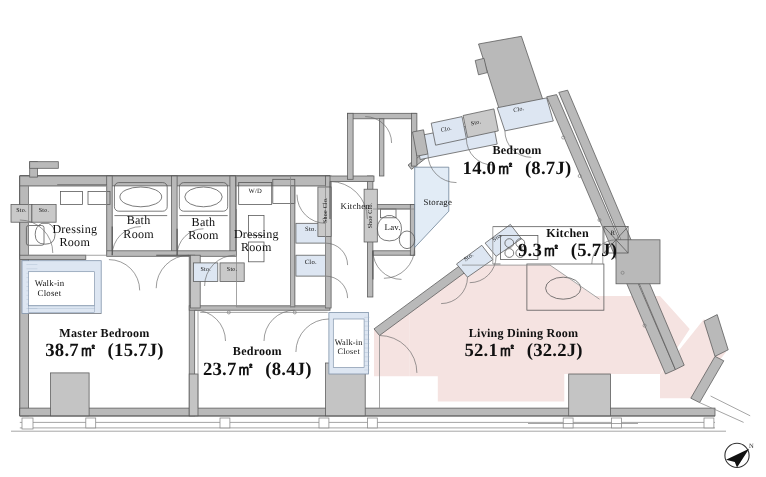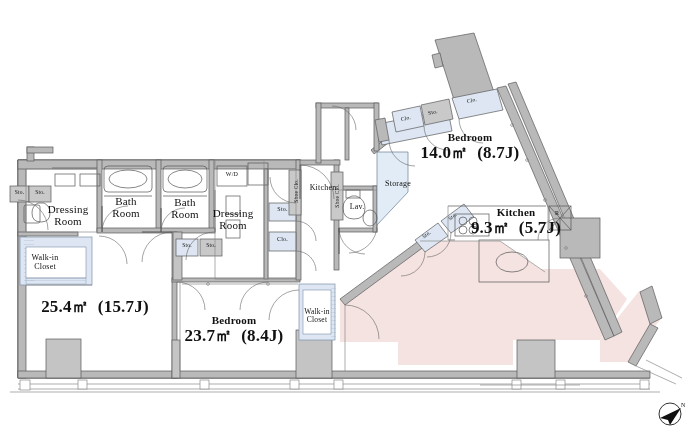--- a/index.html
+++ b/index.html
@@ -295,39 +295,46 @@
       <circle cx="268" cy="284" r="1.4"></circle>
       <circle cx="512" cy="125" r="1.4"></circle>
       <circle cx="527" cy="160" r="1.4"></circle>
       <circle cx="545" cy="200" r="1.4"></circle>
       <circle cx="566" cy="248" r="1.4"></circle>
       <circle cx="586" cy="296" r="1.4"></circle>
     </g>
   </svg>
 
   <div class="lbl lbl-room" style="left:0;top:298px;width:190px">
+    <div>Master Bedroom</div>
     <div class="lbl-area">
-      <span>25.4㎡</span>&nbsp;&nbsp;<span>(15.7J)</span>
+      <span>38.7㎡</span>&nbsp;&nbsp;<span>(15.7J)</span>
     </div>
   </div>
 
   <div class="lbl lbl-room" style="left:170px;top:315px;width:128px">
     <div>Bedroom</div>
     <div class="lbl-area">
       <span>23.7㎡</span>&nbsp;&nbsp;<span>(8.4J)</span>
     </div>
   </div>
 
   <div class="lbl lbl-room" style="left:400px;top:132px;width:140px">
     <div>Bedroom</div>
     <div class="lbl-area">
       <span>14.0㎡</span>&nbsp;&nbsp;<span>(8.7J)</span>
     </div>
   </div>
 
+  <div class="lbl lbl-room" style="left:386px;top:298px;width:180px">
+    <div>Living Dining Room</div>
+    <div class="lbl-area">
+      <span>52.1㎡</span>&nbsp;&nbsp;<span>(32.2J)</span>
+    </div>
+  </div>
 
   <div class="lbl lbl-room" style="left:448px;top:207px;width:136px">
     <div>Kitchen</div>
     <div class="lbl-area">
       <span>9.3㎡</span>&nbsp;&nbsp;<span>(5.7J)</span>
     </div>
   </div>
 
   <div class="lbl lbl-sub" style="left:28px;top:204px;width:80px">
     <div>Dressing</div>

